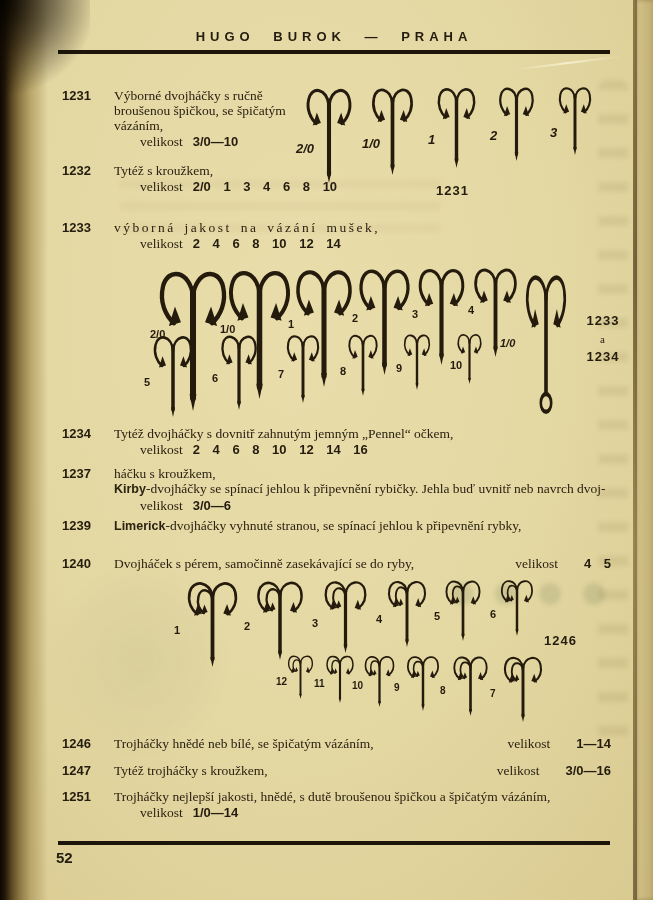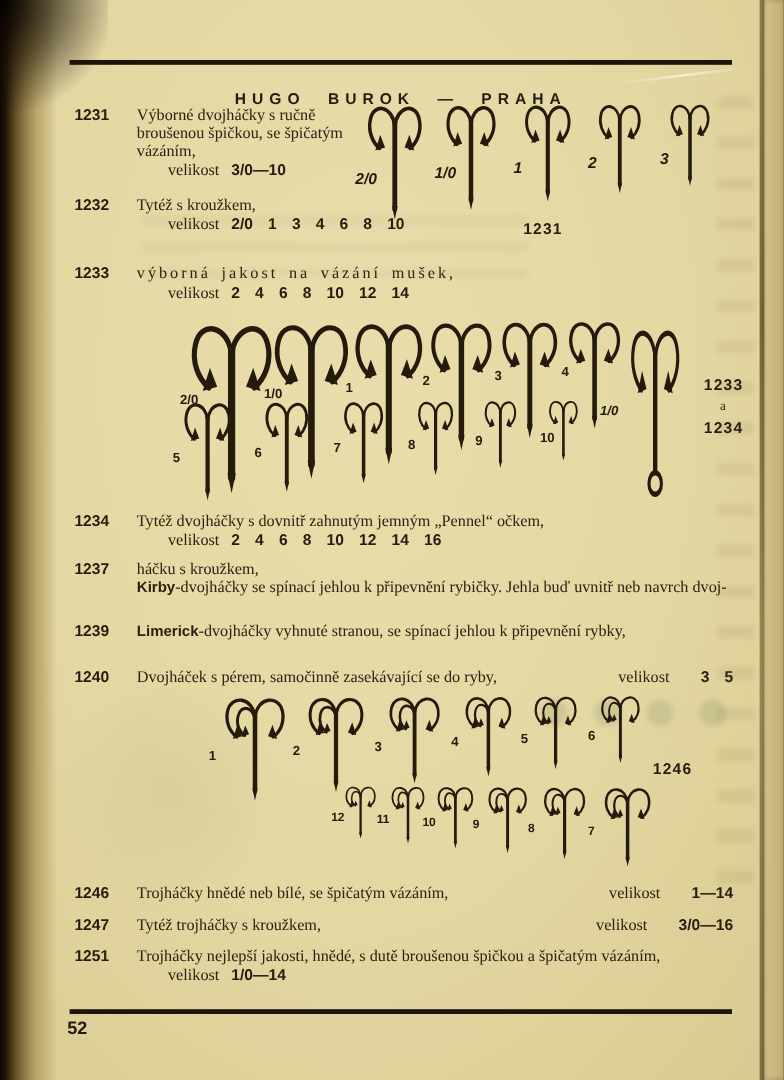--- a/index.html
+++ b/index.html
@@ -32,21 +32,21 @@
   .g2{left:440px;top:572px;width:170px;height:44px;
     background:radial-gradient(circle 11px at 22px 22px, rgba(90,110,70,0.16) 0 10px, transparent 12px);
     background-size:44px 44px;background-repeat:repeat-x;}
   .g3{left:50px;top:560px;width:180px;height:200px;
     background:radial-gradient(ellipse at center, rgba(100,120,80,0.08), transparent 70%);}
   .g4{left:120px;top:180px;width:320px;height:60px;
     background:repeating-linear-gradient(180deg, rgba(120,100,50,0.05) 0 8px, transparent 8px 22px);}
   
   .header-title{position:absolute;top:29px;left:58px;right:43px;text-align:center;z-index:3;
     font-family:"Liberation Sans",sans-serif;font-weight:bold;font-size:13px;
-    letter-spacing:5px;word-spacing:10px;color:#241c0e;margin-top:46px;}
+    letter-spacing:5px;word-spacing:10px;color:#241c0e;}
   .header-rule{position:absolute;top:50px;left:58px;right:43px;height:4px;background:#1d150a;z-index:3;}
   .footer-rule{position:absolute;top:841px;left:58px;right:43px;height:4px;background:#1d150a;z-index:3;}
   .page-number{position:absolute;top:849px;left:56px;z-index:3;
     font-family:"Liberation Sans",sans-serif;font-weight:bold;font-size:15px;color:#241c0e;}
   
   .item{position:absolute;left:62px;right:42px;display:flex;z-index:3;font-size:13.5px;line-height:15px;}
   .num{flex:0 0 52px;font-family:"Liberation Sans",sans-serif;font-weight:bold;font-size:13px;color:#241c0e;}
   .body{flex:1;}
   .narrow{max-width:200px;text-align:justify;}
   .lead{font-weight:bold;font-family:"Liberation Sans",sans-serif;font-size:12.5px;}
@@ -402,35 +402,38 @@
         <span>velikost</span><span class="sizes">2 4 6 8 10 12 14 16</span>
       </div>
     </div>
   </div>
 
   <div class="item" style="top:466px">
     <div class="num">1237</div>
     <div class="body">
       <div>háčku s kroužkem,</div>
       <div><span class="lead">Kirby</span><span>-dvojháčky se spínací jehlou k připevnění rybičky. Jehla buď uvnitř neb navrch dvoj-</span></div>
+      <div class="size-line">
+        <span>velikost</span><span class="sizes">3/0—6</span>
+      </div>
     </div>
   </div>
 
   <div class="item" style="top:518px">
     <div class="num">1239</div>
     <div class="body">
       <div><span class="lead">Limerick</span><span>-dvojháčky vyhnuté stranou, se spínací jehlou k připevnění rybky,</span></div>
     </div>
   </div>
 
   <div class="item" style="top:556px">
     <div class="num">1240</div>
     <div class="body row-flex">
       <span>Dvojháček s pérem, samočinně zasekávající se do ryby,</span>
-      <span class="size-right"><span>velikost</span><span class="sizes">3 5</span></span>
+      <span class="size-right"><span>velikost</span><span class="sizes">4 5</span></span>
     </div>
   </div>
 
   <div class="fig" id="fig1246" style="left:172px;top:577px;width:430px;height:150px">
     <div class="fig-caption" style="left:372px;top:56px">1246</div>
   <div class="hook-cell" style="left: 8px; top: 0px;">
         <svg width="65" height="90" viewBox="0 0 120 160" preserveAspectRatio="none">
     <g stroke="#241b0d" fill="none" stroke-linecap="round">
       <path d="M60 30 L60 146" stroke-width="7"></path>
       <path d="M60 36 C56 6 24 4 18 27 C14 44 21 58 32 66" stroke-width="5"></path>

